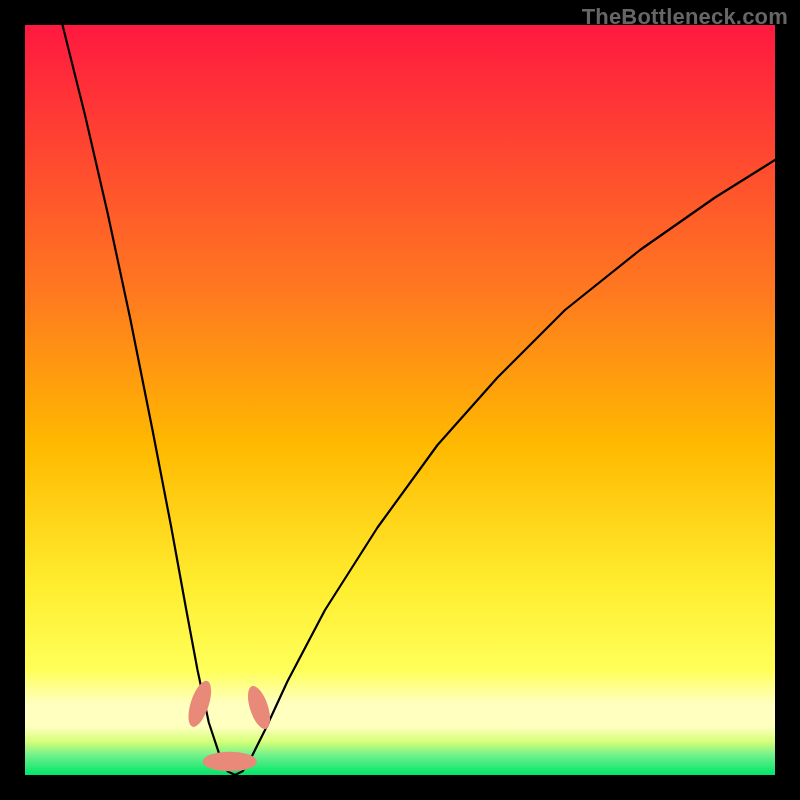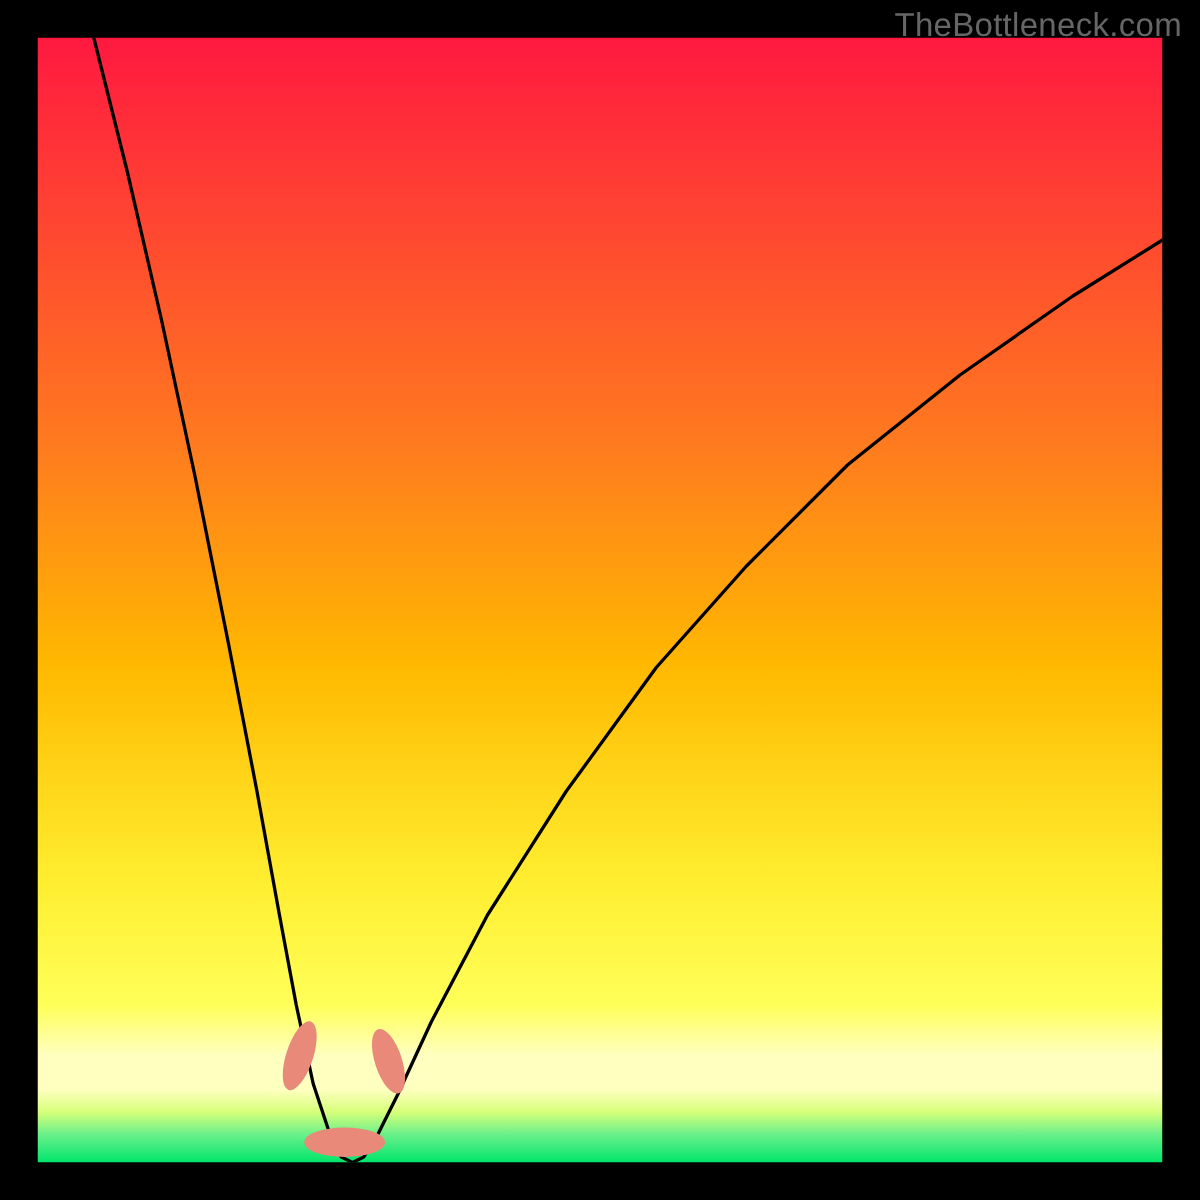--- a/index.html
+++ b/index.html
@@ -22,21 +22,21 @@
     top: 25px;
     width: 750px;
     height: 750px;
   }
   .watermark {
     position: absolute;
     top: 4px;
     right: 12px;
     font-size: 22px;
     color: #666;
-    font-weight: 400;
+    font-weight: 700;
     letter-spacing: 0.2px;
     z-index: 5;
   }
   svg {
     position: absolute;
     inset: 0;
     width: 750px;
     height: 750px;
     display: block;
   }

